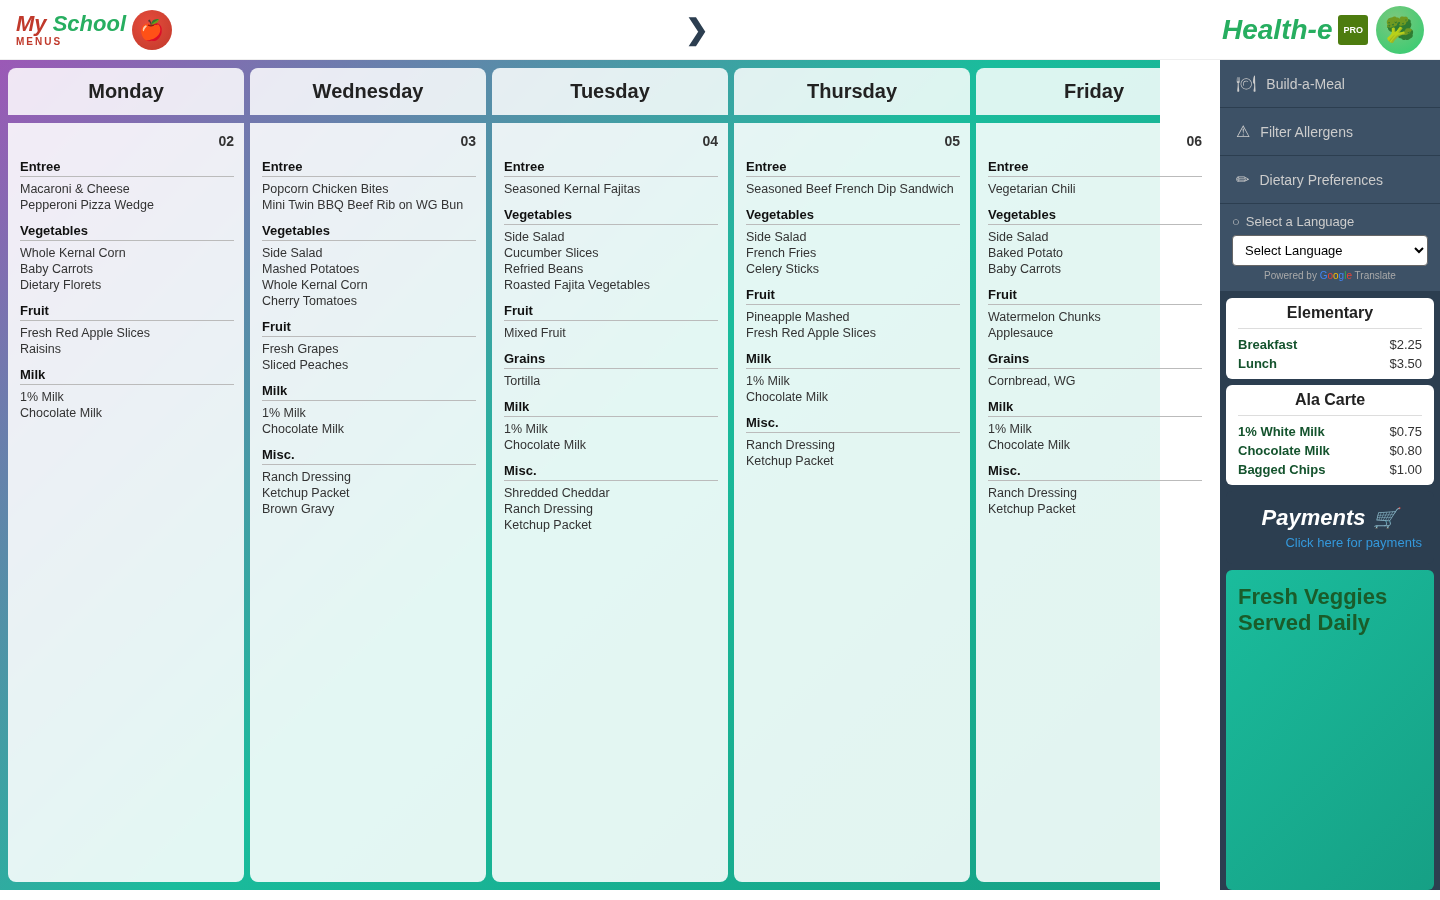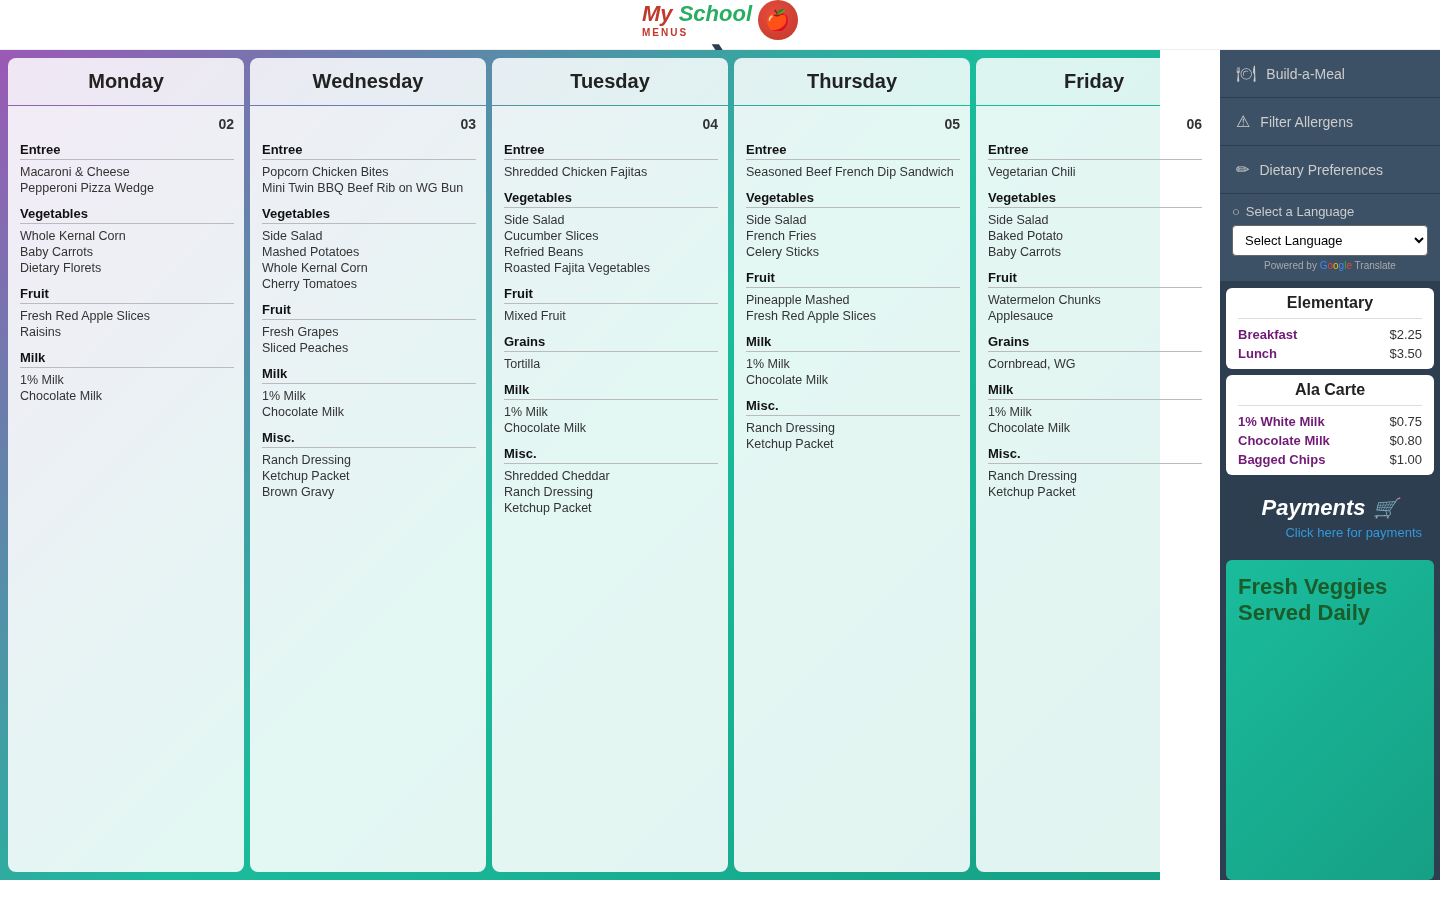--- a/index.html
+++ b/index.html
@@ -3,25 +3,24 @@
   <meta charset="utf-8">
   <style>
     * { box-sizing: border-box; margin: 0; padding: 0; }
     body { font-family: Arial, sans-serif; font-size: 13px; background: #fff; width: 1440px; height: 900px; overflow: hidden; }
 
     
     #header {
       display: flex;
       align-items: center;
       justify-content: space-between;
-      height: 50px;
+      height: 60px;
       background: #fff;
       padding: 0 16px;
       border-bottom: 1px solid #eee;
-      flex-direction: column;
     }
     #logo-left { display: flex; align-items: center; gap: 6px; }
     .apple-icon { width: 40px; height: 40px; background: radial-gradient(circle at 40% 35%, #e74c3c, #c0392b); border-radius: 50%; display: flex; align-items: center; justify-content: center; color: white; font-size: 20px; }
     .chevron-right { font-size: 28px; color: #2c3e50; font-weight: bold; cursor: pointer; }
     #logo-right { display: flex; align-items: center; gap: 4px; }
 
     
     #main-area {
       display: flex;
       height: calc(900px - 70px);
@@ -44,21 +43,21 @@
       position: relative;
       z-index: 1;
       padding: 8px 8px 8px 8px;
       gap: 0;
     }
 
     
     #day-headers {
       display: flex;
       gap: 6px;
-      margin-bottom: 1px;
+      margin-bottom: 8px;
     }
 
     .day-header {
       flex: 1;
       background: rgba(255,255,255,0.85);
       border-radius: 8px 8px 0 0;
       text-align: center;
       padding: 12px 0;
       font-size: 20px;
       font-weight: bold;
@@ -178,21 +177,21 @@
       border-bottom: 1px solid #ddd;
       padding-bottom: 6px;
       margin-bottom: 6px;
     }
     .price-row {
       display: flex;
       justify-content: space-between;
       font-size: 13px;
       padding: 2px 0;
     }
-    .price-row .label { font-weight: bold; color: #701a75; }
+    .price-row .label { font-weight: bold; color: #14532d; }
     .price-row .price { color: #333; }
 
     
     .payments-card {
       background: #2c3e50;
       margin: 6px 6px 0 6px;
       border-radius: 6px;
       padding: 14px 12px;
       text-align: right;
       cursor: pointer;
@@ -302,21 +301,21 @@
           <div class="menu-item">1% Milk</div>
           <div class="menu-item">Chocolate Milk</div>
           <div class="section-title">Misc.</div>
           <div class="menu-item">Ranch Dressing</div>
           <div class="menu-item">Ketchup Packet</div>
           <div class="menu-item">Brown Gravy</div>
         </div>
         <div class="day-col">
           <div class="day-num">04</div>
           <div class="section-title">Entree</div>
-          <div class="menu-item">Shredded Chicken Fajitas</div>
+          <div class="menu-item">Seasoned Kernal Fajitas</div>
           <div class="section-title">Vegetables</div>
           <div class="menu-item">Side Salad</div>
           <div class="menu-item">Cucumber Slices</div>
           <div class="menu-item">Refried Beans</div>
           <div class="menu-item">Roasted Fajita Vegetables</div>
           <div class="section-title">Fruit</div>
           <div class="menu-item">Mixed Fruit</div>
           <div class="section-title">Grains</div>
           <div class="menu-item">Tortilla</div>
           <div class="section-title">Milk</div>

